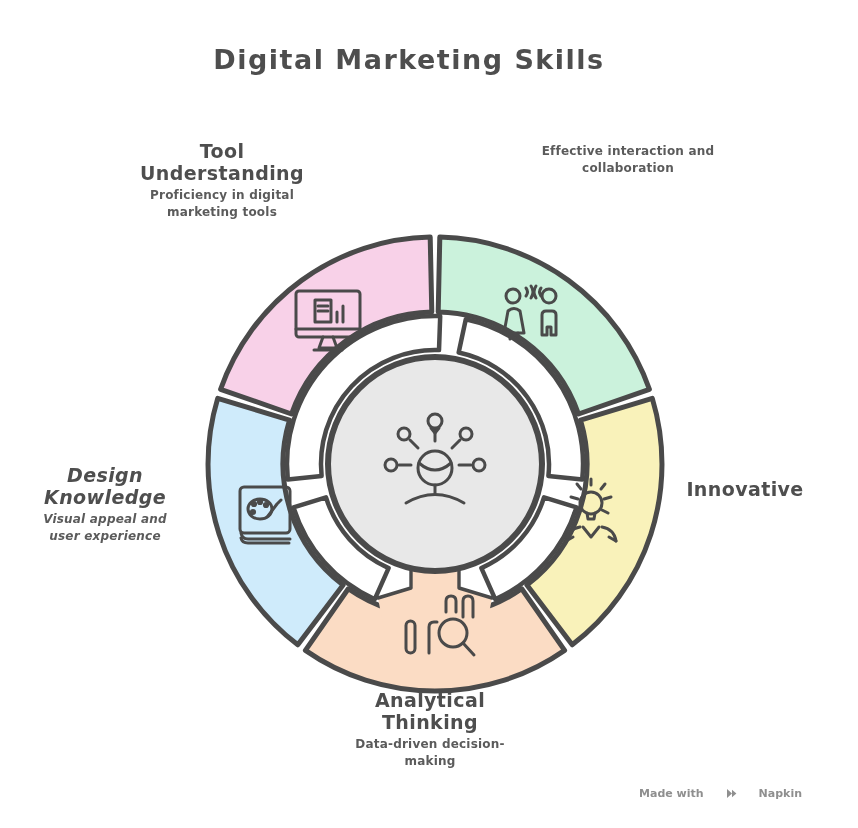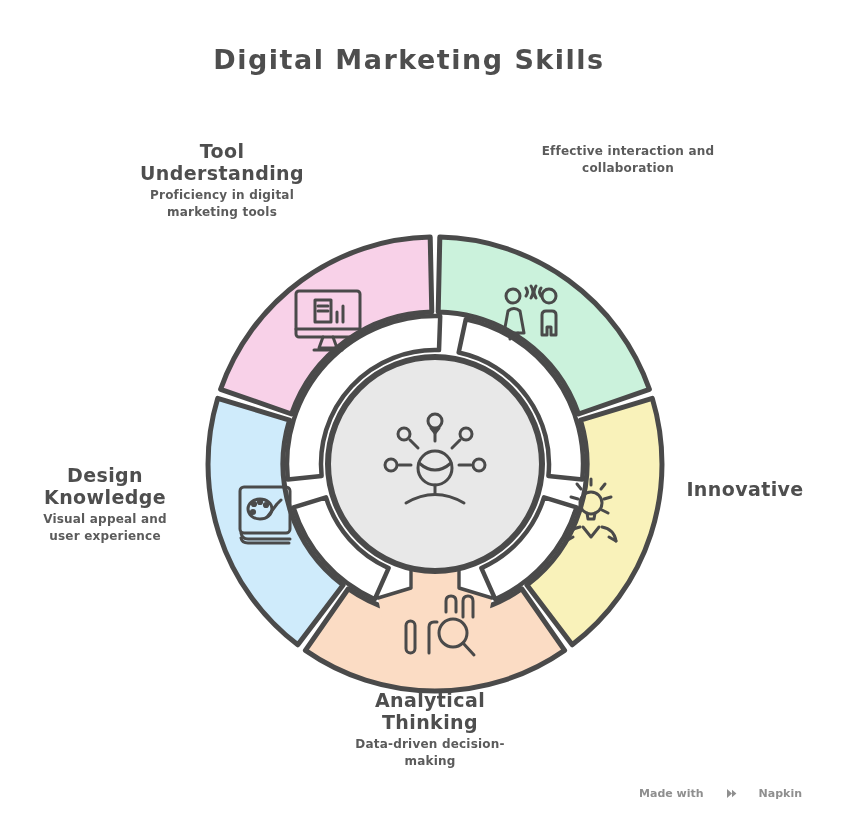--- a/index.html
+++ b/index.html
@@ -24,21 +24,21 @@
   }
   .label-tool{left:222px;top:140px;width:210px;}
   .label-tool .h{max-width:170px;text-align:center;}
   .label-tool .s{max-width:182px;}
   .label-comm{left:628px;top:140px;width:220px;}
   .label-comm .h{max-width:175px;}
   .label-comm .s{max-width:178px;}
   .label-creativity{left:745px;top:478px;width:210px;}
   .label-creativity .h{max-width:160px;}
   .label-creativity .s{max-width:190px;margin-top:13px;}
-  .label-design{left:105px;top:464px;width:190px;}
+  .label-design{left:105px;top:464px;width:190px;font-style:italic;}
   .label-design .h{max-width:125px;}
   .label-design .s{max-width:155px;}
   .label-analytical{left:430px;top:689px;width:210px;}
   .label-analytical .h{max-width:115px;}
   .label-analytical .s{max-width:185px;}
   .watermark{
     position:absolute;top:787px;right:56px;display:flex;align-items:center;gap:22px;
     font-size:11px;font-weight:bold;color:#8F8F8F;cursor:pointer;
   }
   .watermark svg{display:block;}

